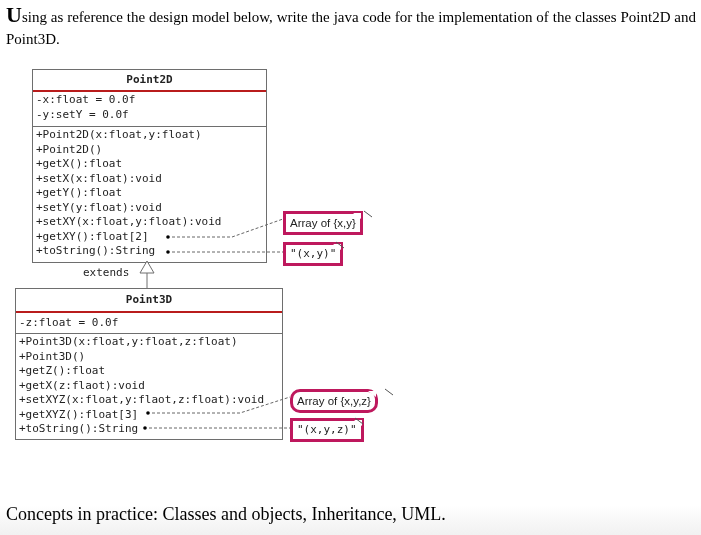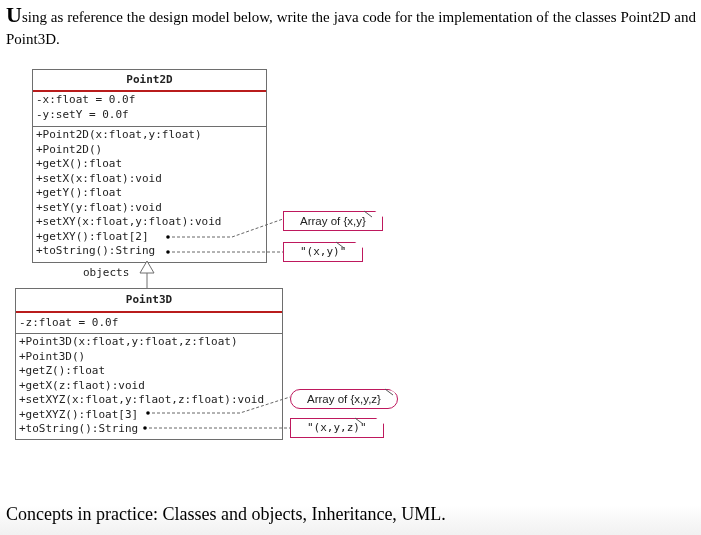--- a/index.html
+++ b/index.html
@@ -21,22 +21,22 @@
     font-family: "DejaVu Sans Mono", monospace; font-size: 11px; color: #222;
   }
   .uml .title {
     text-align: center; font-weight: bold; height: 20px; line-height: 20px;
     border-bottom: 2px solid #b91c1c;
   }
   .uml .section { padding: 1px 3px; border-bottom: 1px solid #6e6e6e; }
   .uml .section:last-child { border-bottom: none; }
   .uml .line { height: 14.5px; line-height: 14.5px; white-space: nowrap; }
   .note {
-    position: absolute; border: 1px solid #be185d; background: #fff;
-    font-size: 11.5px; line-height: 18px; padding: 0 16px; white-space: nowrap;
+    position: absolute; border: 3px solid #be185d; background: #fff;
+    font-size: 11.5px; line-height: 18px; padding: 0 4px; white-space: nowrap;
     font-family: "Liberation Sans", sans-serif; color: #222;
   }
   .note.mono { font-family: "DejaVu Sans Mono", monospace; font-size: 11px; }
   .note::after {
     content: ""; position: absolute; right: -1px; top: -1px;
     width: 0; height: 0;
     border-left: 8px solid transparent; border-top: 6px solid #fff;
   }
   .extends-label {
     position: absolute; left: 83px; top: 266px;
@@ -64,21 +64,21 @@
     <div class="line">+setY(y:float):void</div>
     <div class="line">+setXY(x:float,y:float):void</div>
     <div class="line">+getXY():float[2]</div>
     <div class="line">+toString():String</div>
   </div>
 </div>
 
 <div class="note" style="left:283px; top:211px;"><span>Array of {x,y}</span></div>
 <div class="note mono" style="left:283px; top:242px;"><span>"(x,y)"</span></div>
 
-<div class="extends-label">objects</div>
+<div class="extends-label">extends</div>
 
 <div class="uml" style="left:15px; top:288px; width:266px; height:150px;">
   <div class="title" style="height:22px; line-height:22px;">Point3D</div>
   <div class="section" style="height:18px; line-height:18px;">
     <div class="line" style="line-height:18px; height:28px;">-z:float = 0.0f</div>
   </div>
   <div class="section">
     <div class="line">+Point3D(x:float,y:float,z:float)</div>
     <div class="line">+Point3D()</div>
     <div class="line">+getZ():float</div>

